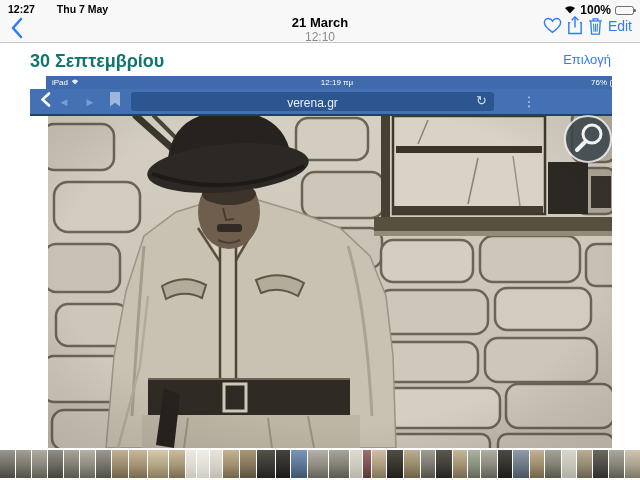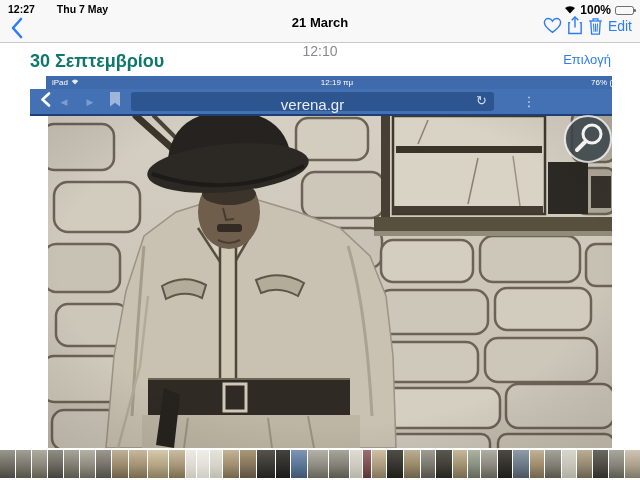--- a/index.html
+++ b/index.html
@@ -15,21 +15,21 @@
   .statusbar{position:absolute;left:0;top:0;width:100%;height:16px;font-size:10.5px;font-weight:700;color:#000;}
   .statusbar .left{position:absolute;left:8px;top:3px;display:flex;gap:22px;}
   .statusbar .right{position:absolute;right:6px;top:3px;display:flex;align-items:center;gap:4px;font-size:12px;}
   .battery{width:19px;height:9px;border:1px solid rgba(0,0,0,.55);border-radius:2.5px;position:relative;padding:1px;}
   .battery:after{content:"";position:absolute;right:-3px;top:2.5px;width:2px;height:3px;background:rgba(0,0,0,.55);border-radius:0 1px 1px 0;}
   .battery .fill{height:100%;background:#000;border-radius:1px;}
   .navrow{position:absolute;left:0;top:14px;width:100%;height:29px;}
   .back-chevron{position:absolute;left:10px;top:3px;cursor:pointer;}
   .nav-center{position:absolute;left:0;right:0;top:1px;text-align:center;}
   .nav-title{font-size:13px;font-weight:700;color:#000;}
-  .nav-sub{font-size:14px;color:#8a8a8e;margin-top:13px;}
+  .nav-sub{font-size:12px;color:#8a8a8e;margin-top:0px;}
   .nav-actions{position:absolute;right:8px;top:2px;display:flex;align-items:center;gap:5px;}
   .edit-btn{color:var(--accent);font-size:14px;cursor:pointer;}
   .icon-btn{cursor:pointer;display:flex;align-items:center;}
 
   
   .section-title{position:absolute;left:30px;top:51px;font-size:18px;font-weight:700;color:#0f766e;}
   .select-btn{position:absolute;right:29px;top:52px;font-size:13px;color:var(--accent);cursor:pointer;}
 
   
   .shot{position:absolute;left:30px;top:76px;width:582px;height:372px;background:#fff;overflow:hidden;}
@@ -38,21 +38,21 @@
   .chrome-status .ctime{position:absolute;left:0;right:0;top:2px;text-align:center;font-weight:400;}
   .chrome-status .cbat{position:absolute;right:5px;top:1.5px;display:flex;gap:3px;align-items:flex-end;}
   .mini-batt{width:13px;height:7px;border:1px solid rgba(255,255,255,.8);border-radius:1.5px;padding:1px;position:relative;}
   .mini-batt:after{content:"";position:absolute;right:-2.5px;top:1.5px;width:1.5px;height:2.5px;background:rgba(255,255,255,.8);}
   .mini-batt .fill{height:100%;width:76%;background:#fff;}
   .chrome-toolbar{position:absolute;left:0;top:13px;width:100%;height:27px;background:var(--chrome-toolbar);border-bottom:2px solid var(--chrome-edge);display:flex;align-items:center;}
   .tb-back{margin-left:10px;}
   .tb-arrow{color:#7e9cce;font-size:9px;width:26px;text-align:center;}
   .tb-bookmark{margin:0 10px 0 6px;}
   .urlbar{flex:1;height:19px;max-width:363px;background:var(--chrome-url);border-radius:3px;position:relative;color:#fff;}
-  .urlbar .url{position:absolute;left:0;right:0;top:4px;text-align:center;font-size:15px;color:#e8eef8;}
+  .urlbar .url{position:absolute;left:0;right:0;top:4px;text-align:center;font-size:12px;color:#e8eef8;}
   .urlbar .reload{position:absolute;right:7px;top:1px;font-size:13px;color:#cfdcf0;}
   .tb-overflow{width:70px;text-align:center;color:#d4dff0;font-size:13px;letter-spacing:0;}
   .photo-wrap{position:absolute;left:18px;top:40px;width:564px;height:332px;background:#fff;}
   .photo-wrap svg{display:block;}
   .loupe{position:absolute;right:0px;top:39px;width:49px;height:49px;}
 
   
   .thumbstrip{position:absolute;left:0;top:450px;width:640px;height:28px;display:flex;gap:1px;overflow:hidden;background:#fff;}
   .thumb{flex:0 0 auto;height:28px;cursor:pointer;}
 </style>

